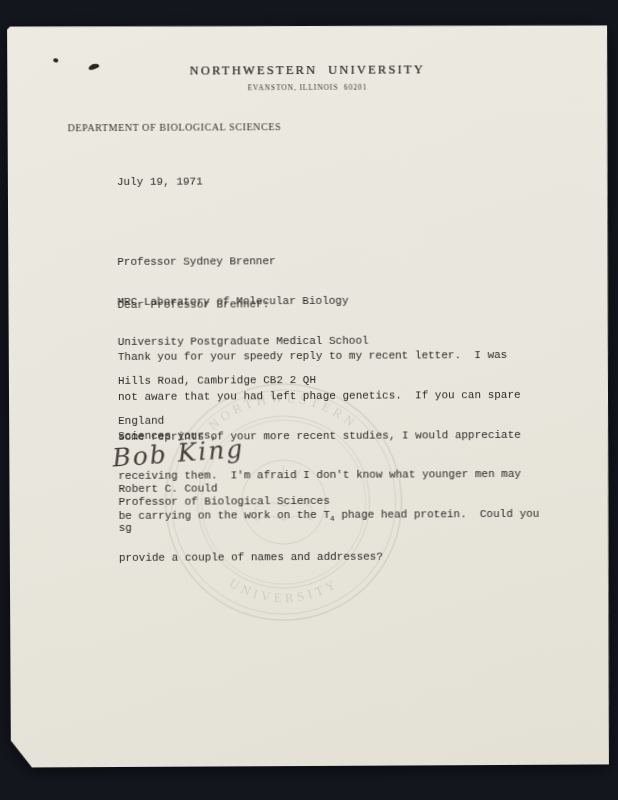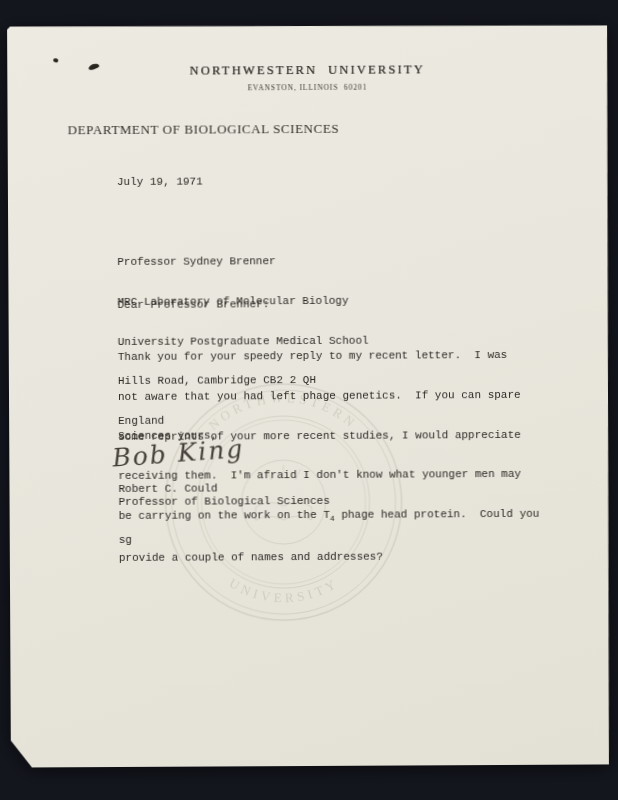--- a/index.html
+++ b/index.html
@@ -52,21 +52,21 @@
   .lh-loc {
     position: absolute; top: 58px; left: 0; width: 100%;
     text-align: center;
     font-family: "Liberation Serif", "DejaVu Serif", serif;
     font-size: 7.5px; letter-spacing: 0.9px;
     color: #3c3a33; white-space: pre;
   }
   .lh-dept {
     position: absolute; top: 96px; left: 60px;
     font-family: "Liberation Serif", "DejaVu Serif", serif;
-    font-size: 13px; letter-spacing: 0.6px;
+    font-size: 10px; letter-spacing: 0.6px;
     color: #33312b; white-space: pre;
   }
   .typed {
     font-family: "Liberation Mono", "DejaVu Sans Mono", monospace;
     font-size: 11px; line-height: 13.2px;
     color: #2b2a25; white-space: pre;
   }
   .typed div { white-space: pre; }
   .date      { position: absolute; top: 150px; left: 109px; }
   .recipient { position: absolute; top: 204px; left: 109px; }
@@ -75,21 +75,21 @@
   .closing   { position: absolute; top: 404px; left: 109px; }
   .sig {
     position: absolute; top: 413px; left: 103px;
     font-family: "DejaVu Serif", serif;
     font-style: italic; font-size: 25px;
     letter-spacing: 2px; color: #45403a;
     transform: rotate(-4deg);
   }
   .sender-name  { position: absolute; top: 457px; left: 109px; }
   .sender-title { position: absolute; top: 470px; left: 109px; }
-  .initials     { position: absolute; top: 508px; left: 109px; }
+  .initials     { position: absolute; top: 496px; left: 109px; }
   .sub4 { font-size: 8px; vertical-align: -3px; }
   .seal {
     position: absolute; left: 149px; top: 352px;
     width: 250px; height: 250px;
     pointer-events: none;
   }
 </style>
 </head>
 <body>
 

